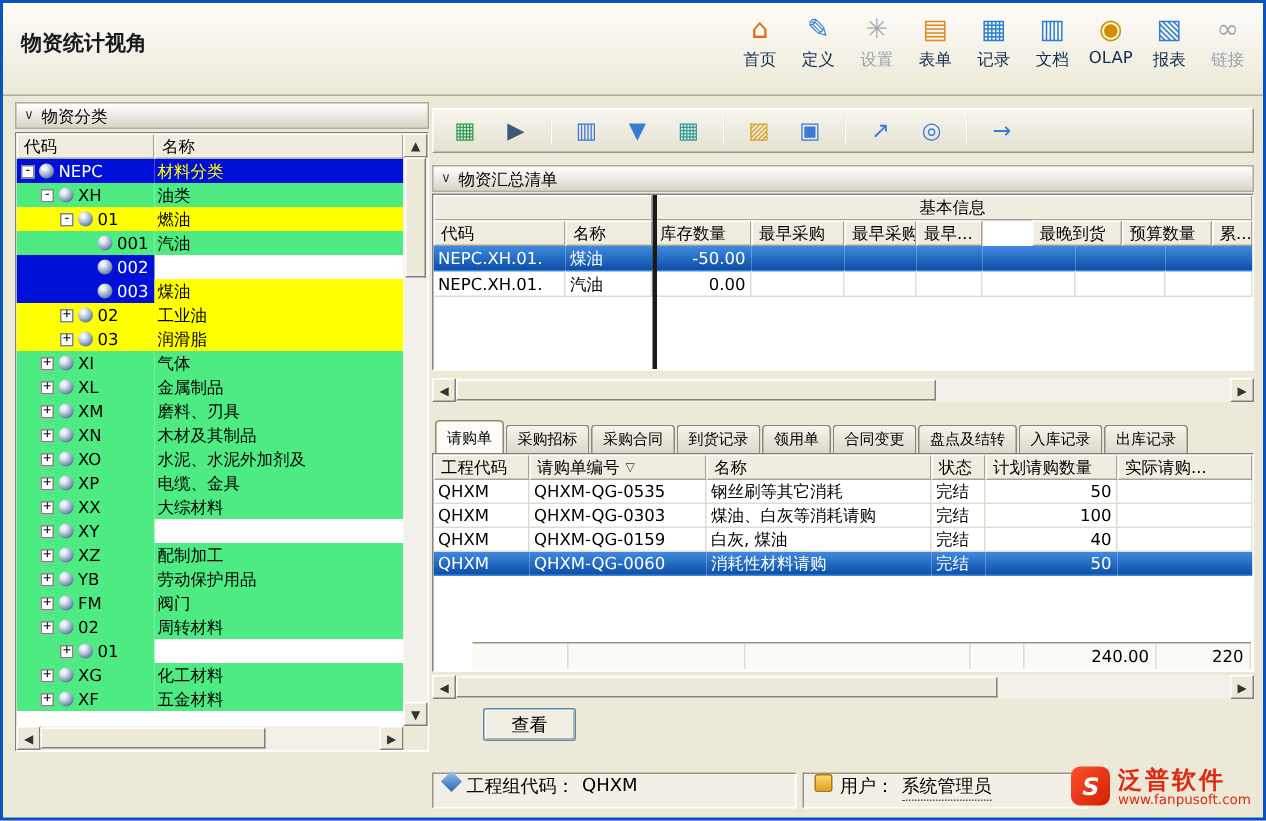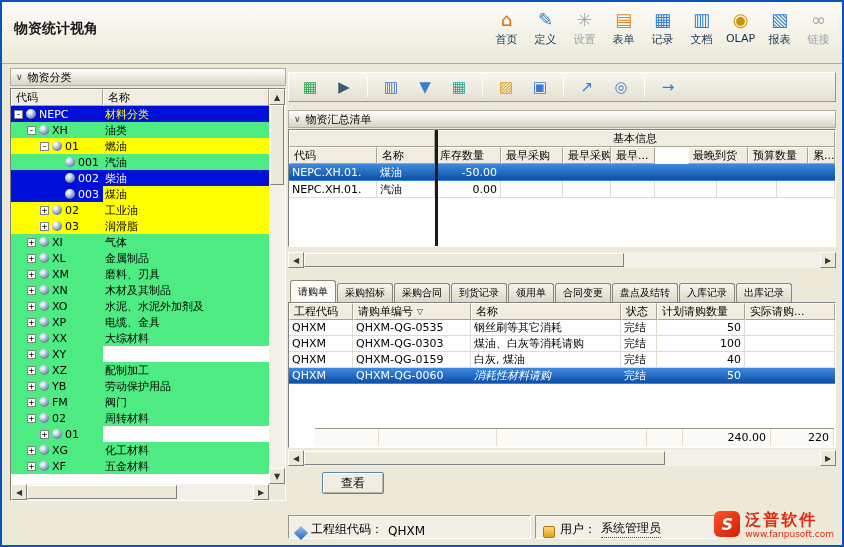--- a/index.html
+++ b/index.html
@@ -87,21 +87,21 @@
              background:#fbfaf4; display:flex; align-items:center;margin-left:25px; }
   .fcell { flex:none; font-size:11px; display:flex; align-items:center; justify-content:flex-end; padding:0 4px;
            border-right:1px solid #e0ddd0; height:100%; }
 
   .view-btn { position:absolute; top:404px; left:34px; width:62px; height:22px; cursor:pointer;
               background:#f0eee2; border:1px solid #5a8aaa; border-radius:2px; font-size:12px; font-family:inherit;
               box-shadow:inset 1px 1px 0 #fff, inset -1px -1px 0 #b8b4a4; }
 
   
   .statusbar { position:absolute; left:286px; right:150px; bottom:6px; height:24px; }
-  .spanel { position:absolute; top:0; height:24px; background:#f2f0e6; display:flex; align-items:flex-end;
+  .spanel { position:absolute; top:0; height:24px; background:#f2f0e6; display:flex; align-items:flex-start;
             gap:5px; padding:0 7px; font-size:12px; border:1px solid; border-color:#9a9684 #fff #fff #9a9684; }
   .diamond { width:10px; height:10px; flex:none; transform:rotate(45deg);
              background:linear-gradient(135deg,#9cc4f0,#2a62b8); }
   .uicon { width:12px; height:12px; flex:none; border:1px solid #b07810; border-radius:2px;
            background:linear-gradient(#ffd870,#e0a020); }
   .sval.link { border-bottom:1px dotted #555; }
 
   .watermark { position:absolute; right:8px; bottom:6px; display:flex; align-items:flex-start; gap:5px; }
   .wlogo { width:26px; height:26px; border-radius:6px; color:#fff; font-weight:bold; font-size:16px; font-style:italic;
            background:linear-gradient(135deg,#ff5030,#d02000); display:flex; align-items:center; justify-content:center; }
@@ -202,21 +202,20 @@
             </div>
             <div class="tcell-name" style="background: rgb(77, 235, 130); color: rgb(0, 0, 0);">汽油</div>
           </div>
           <div class="trow">
             <div class="tcell-code" style="background: rgb(0, 16, 216); color: rgb(255, 255, 255);">
               <span style="width: 42px; flex: 0 0 auto;"></span>
               <span class="leaf-sp"></span>
               <span class="node-icon"></span>
               <span>002</span>
             </div>
-            <div class="tcell-name" style="background: rgb(0, 16, 216); color: rgb(255, 255, 255);">柴油</div>
           </div>
           <div class="trow">
             <div class="tcell-code" style="background: rgb(0, 16, 216); color: rgb(255, 255, 255);">
               <span style="width: 42px; flex: 0 0 auto;"></span>
               <span class="leaf-sp"></span>
               <span class="node-icon"></span>
               <span>003</span>
             </div>
             <div class="tcell-name" style="background: rgb(255, 255, 0); color: rgb(0, 0, 0);">煤油</div>
           </div>
@@ -506,21 +505,21 @@
             <div class="scell" style="width: 64px;">QHXM</div>
             <div class="scell" style="width: 118px;">QHXM-QG-0159</div>
             <div class="scell" style="width: 150px;">白灰, 煤油</div>
             <div class="scell" style="width: 36px;">完结</div>
             <div class="scell num" style="width: 88px;">40</div>
             <div class="scell" style="flex: 1 1 0%;"></div>
           </div>
           <div class="drow sel">
             <div class="scell" style="width: 64px;">QHXM</div>
             <div class="scell" style="width: 118px;">QHXM-QG-0060</div>
-            <div class="scell" style="width: 150px; font-style: italic;">消耗性材料请购</div>
+            <div class="scell" style="width: 150px;">消耗性材料请购</div>
             <div class="scell" style="width: 36px;">完结</div>
             <div class="scell num" style="width: 88px;">50</div>
             <div class="scell" style="flex: 1 1 0%;"></div>
           </div>
         </div>
       <div class="dfooter" id="detailFooter">
           <div class="fcell" style="width: 64px;"></div>
           <div class="fcell" style="width: 118px;"></div>
           <div class="fcell" style="width: 150px;"></div>
           <div class="fcell" style="width: 36px;"></div>

